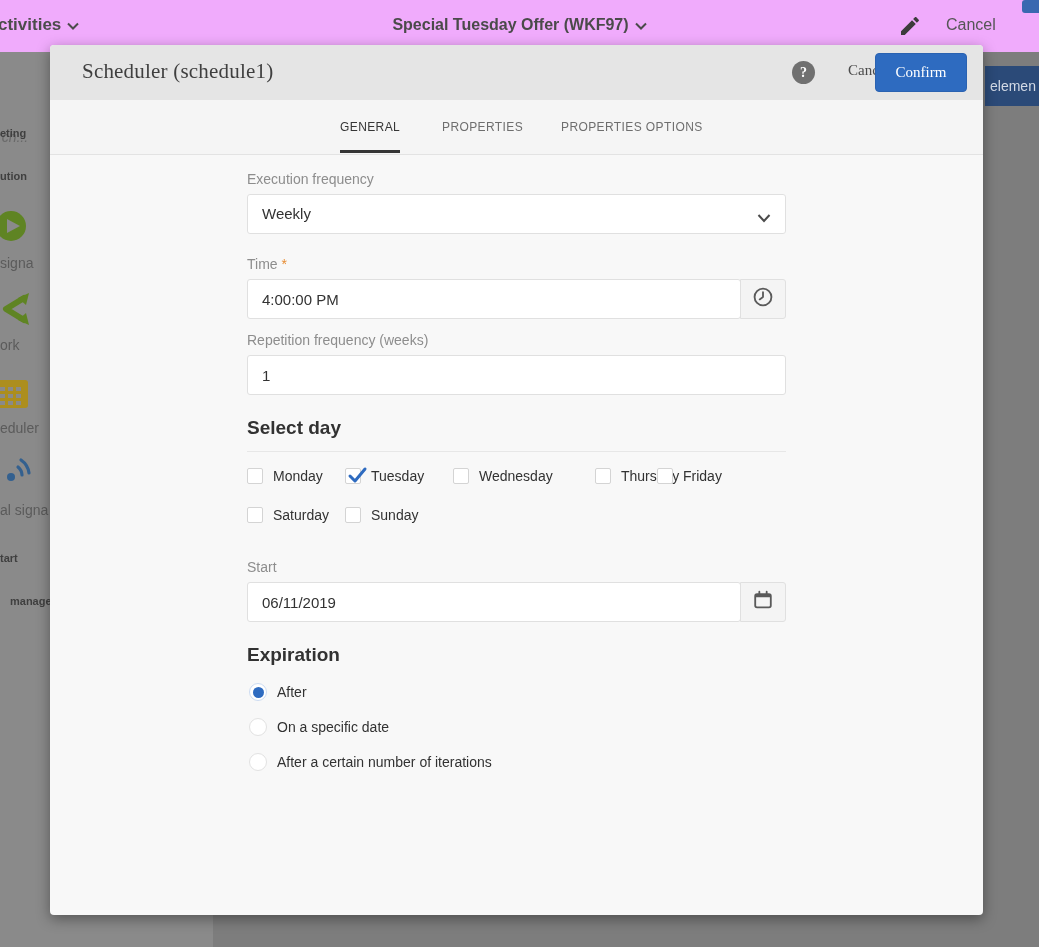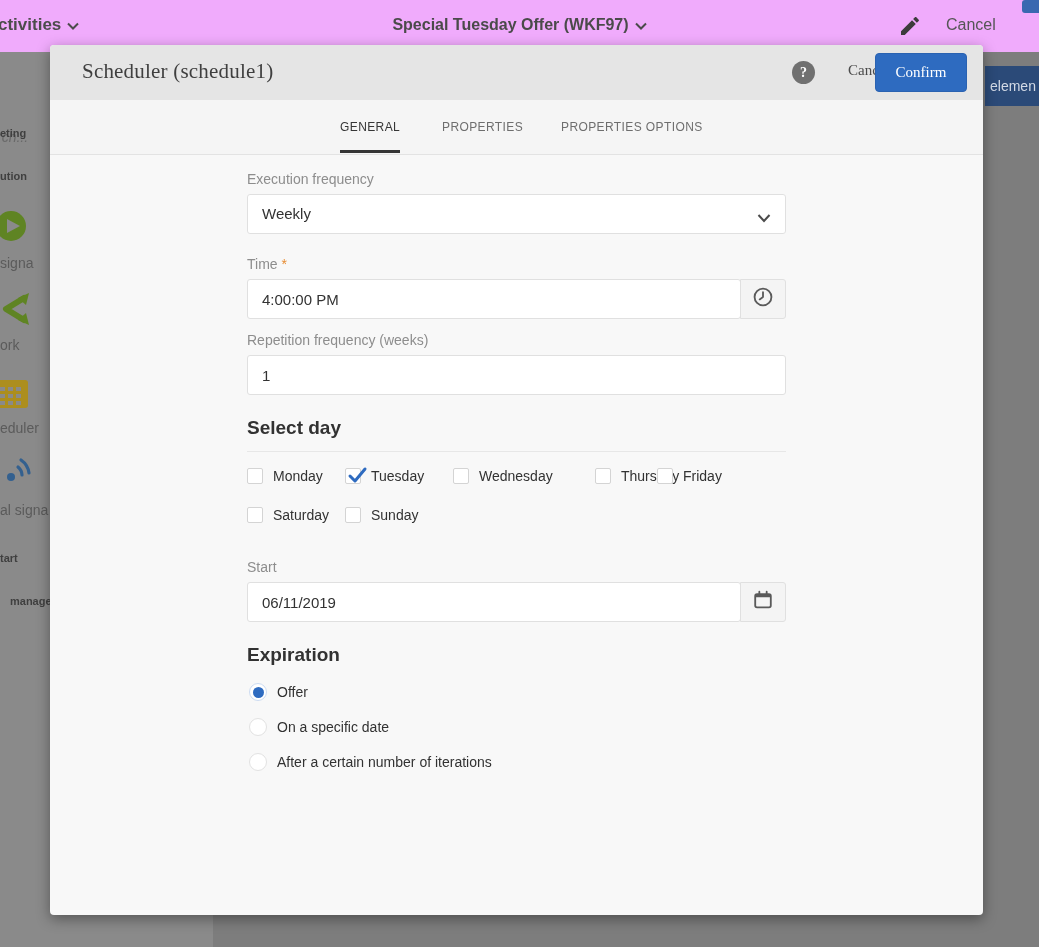--- a/index.html
+++ b/index.html
@@ -260,21 +260,21 @@
                   <path d="M8 3 L8 7 M16 3 L16 7" stroke="#5a5a5a" stroke-width="2" stroke-linecap="round"></path>
                 </svg></span>
           </div>
         </div>
 
         <div class="gap-sm"></div>
         <div class="f-label-bold" style="margin-bottom:17px;">Expiration</div>
 
         <div class="radio-item selected">
           <span class="rd"></span>
-          <span class="r-label">Offer</span>
+          <span class="r-label">After</span>
         </div>
         <div class="radio-item">
           <span class="rd"></span>
           <span class="r-label">On a specific date</span>
         </div>
         <div class="radio-item">
           <span class="rd"></span>
           <span class="r-label">After a certain number of iterations</span>
         </div>
 

